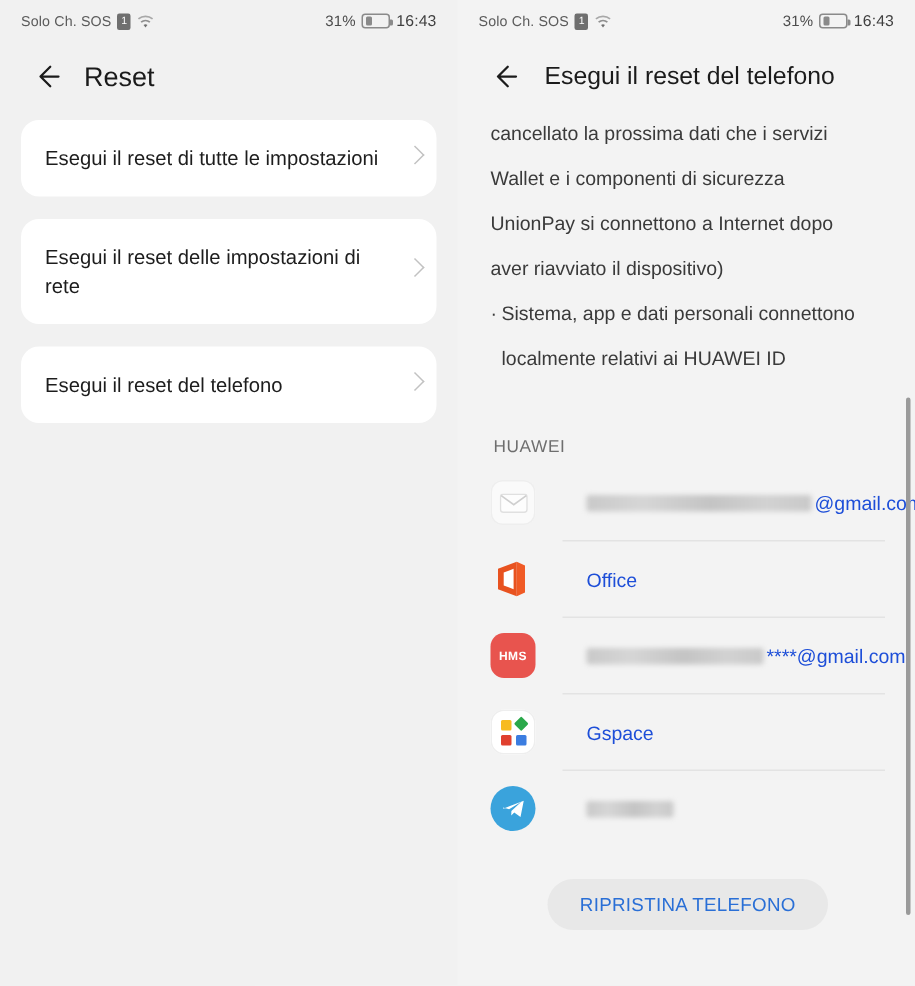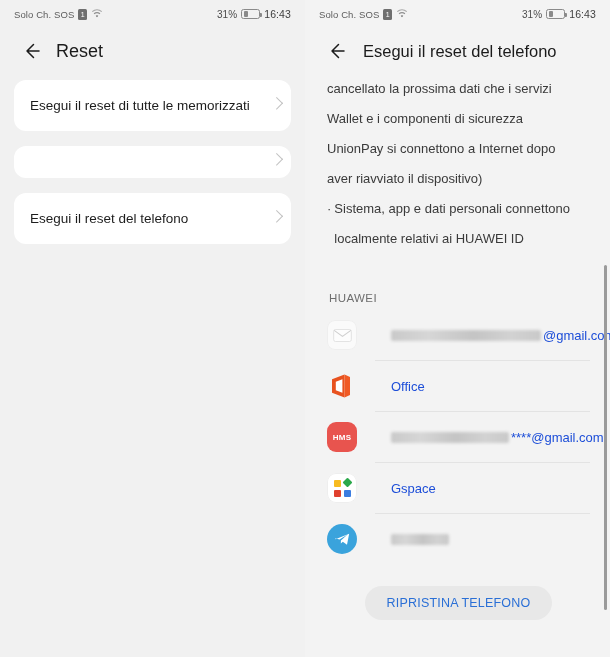--- a/index.html
+++ b/index.html
@@ -13,21 +13,21 @@
 
   .panel { position:relative; width:305px; height:657px; background:#f1f1f1; overflow:hidden; }
   .panel.right { background:#f3f3f3; }
 
   
   .statusbar {
     height:28px; display:flex; align-items:center;
     padding:0 14px; font-size:9.5px; color:#5c5c5c;
     letter-spacing:.1px;
   }
-  .sb-left { display:flex; align-items:center; gap:4px; }
+  .sb-left { display:flex; align-items:flex-end; gap:4px; }
   .sb-spacer { flex:1; }
   .sb-right { display:flex; align-items:center; gap:4px; font-size:10px; color:#4c4c4c; }
   .sim-badge {
     display:inline-block; width:9px; height:11px; background:#6f6f6f;
     color:#fff; font-size:7px; line-height:11px; text-align:center;
     border-radius:1.5px;
   }
   .wifi { position:relative; width:12px; height:10px; }
   .wifi svg { display:block; }
   .battery {
@@ -161,24 +161,25 @@
       <span class="back">
         <svg viewBox="0 0 26 26" width="26" height="26">
           <path d="M15.5 6.5L9 13l6.5 6.5M9 13h12" stroke="#1b1b1b" stroke-width="1.5" fill="none" stroke-linecap="round" stroke-linejoin="round"></path>
         </svg>
       </span>
       <span class="title">Reset</span>
     </div>
 
     <div class="list">
       <div class="card">
-        <div class="card-label">Esegui il reset di tutte le memorizzati</div>
+        <div class="card-label">Esegui il reset di tutte le impostazioni</div>
         <span class="chev"></span>
       </div>
       <div class="card">
+        <div class="card-label">Esegui il reset delle impostazioni di rete</div>
         <span class="chev"></span>
       </div>
       <div class="card">
         <div class="card-label">Esegui il reset del telefono</div>
         <span class="chev"></span>
       </div>
     </div>
   </div>
 
   <div class="panel right">

